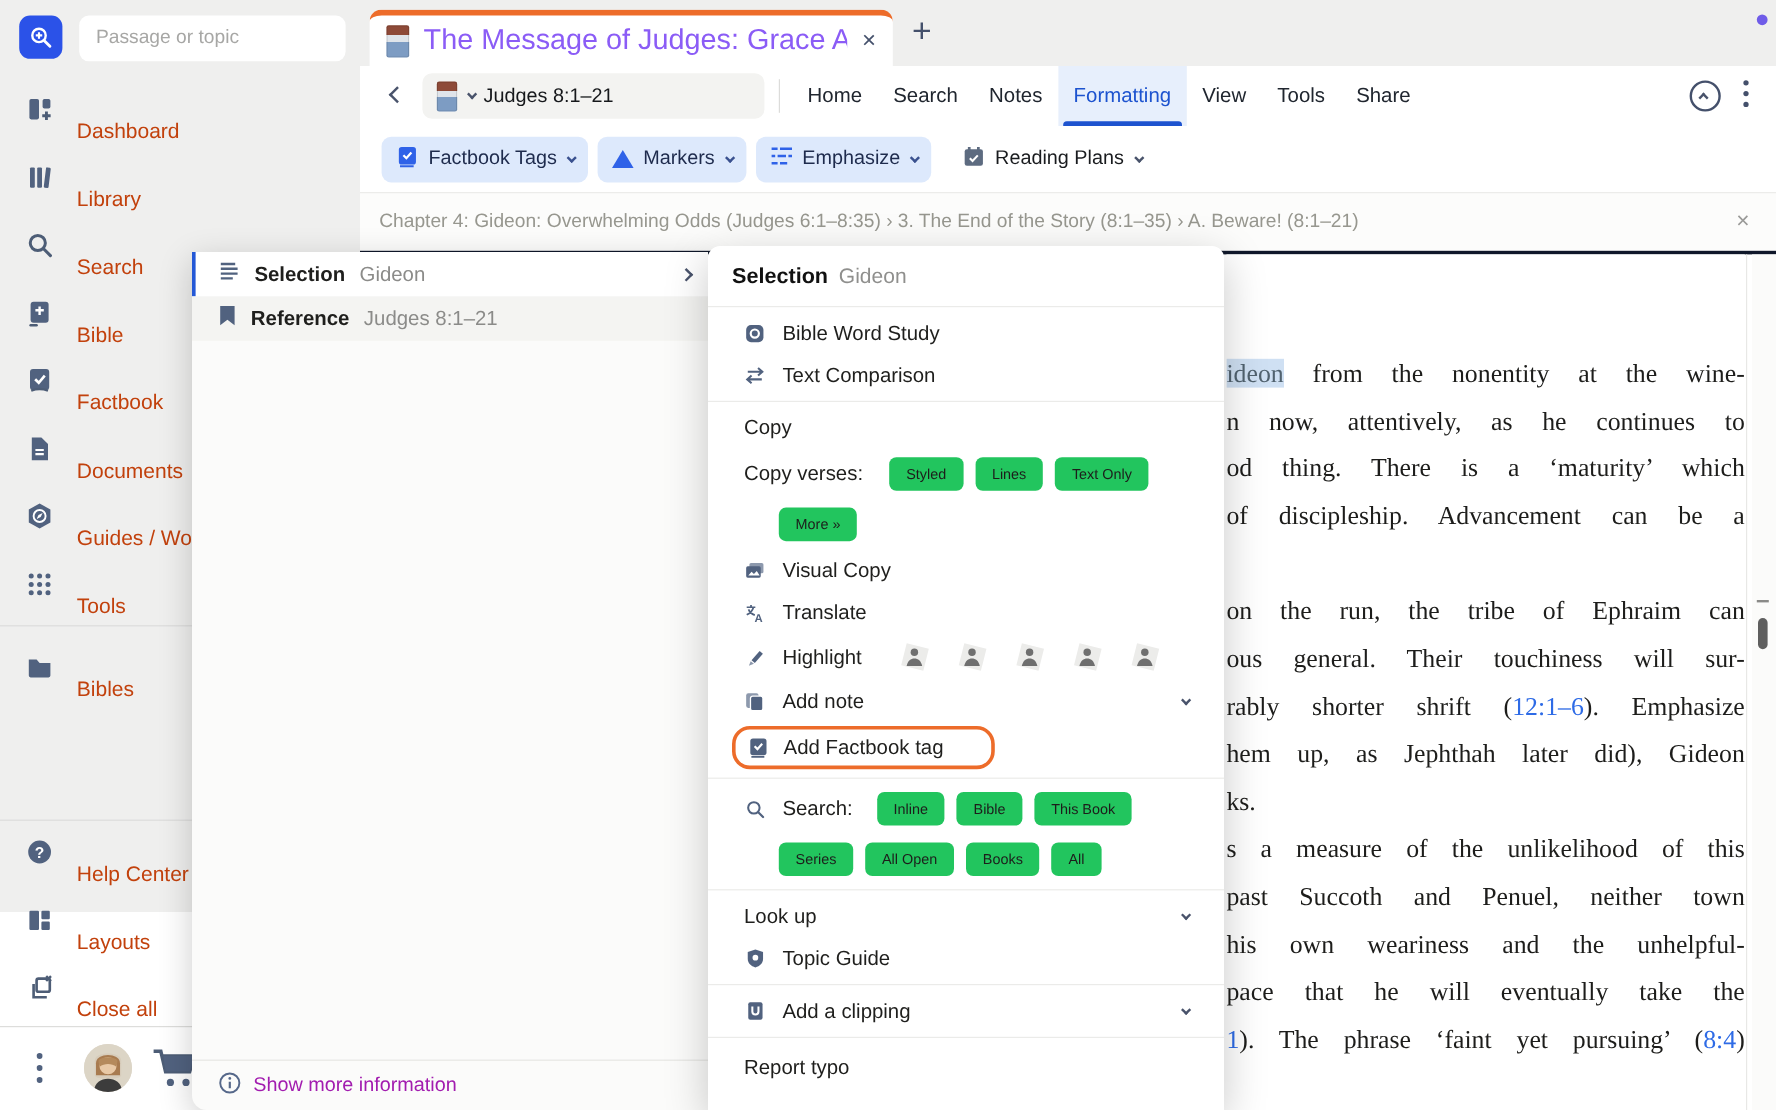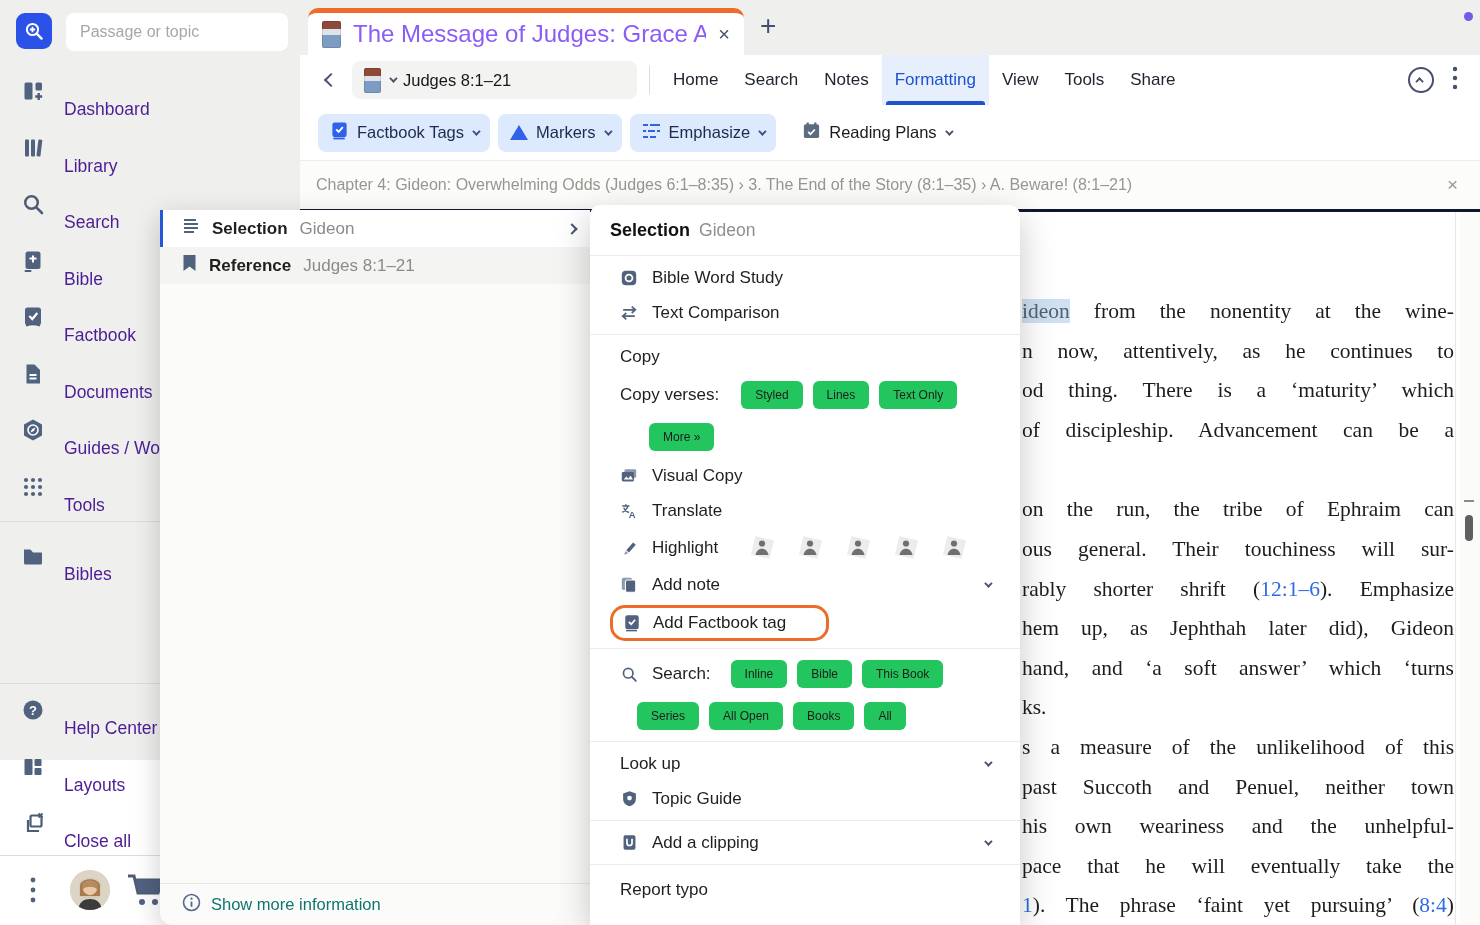--- a/index.html
+++ b/index.html
@@ -7,21 +7,21 @@
   #screen {
     position:relative; width:1480px; height:925px; overflow:hidden;
     font-family:"Liberation Sans", sans-serif; background:#ffffff; color:#1c1c1c;
   }
   
   .sidebar { position:absolute; left:0; top:0; width:300px; height:760px; background:#efefee; z-index:1; }
   .logo { position:absolute; left:16px; top:13px; width:36px; height:36px; background:#2b52e8; border-radius:9px; display:flex; align-items:center; justify-content:center; }
   .side-search { position:absolute; left:66px; top:13px; width:222px; height:38px; background:#ffffff; border:none; border-radius:8px; padding:0 14px; font-size:16px; color:#333; font-family:"Liberation Sans",sans-serif; }
   .side-search::placeholder { color:#a7a7a5; }
   .side-item { position:absolute; left:20px; display:flex; align-items:center; gap:18px; height:36px; cursor:pointer; width:270px; }
-  .side-item .lbl { font-size:17.5px; color:#4c1d95; white-space:nowrap;margin-top:37px; }
+  .side-item .lbl { font-size:17.5px; color:#c2410c; white-space:nowrap;margin-top:37px; }
   .side-ic { width:26px; height:26px; flex:0 0 26px; display:flex; align-items:center; justify-content:center; }
   .side-div { position:absolute; left:0; width:300px; height:1px; background:#dddddb; }
   .avatar { position:absolute; left:70px; top:870px; width:40px; height:40px; border-radius:50%; background:#ddd6ca; overflow:hidden; }
   
   .tabstrip { position:absolute; left:300px; top:0; width:1180px; height:55px; background:#efefee; }
   .tab { position:absolute; left:8px; top:8px; width:436px; height:47px; background:#ffffff; border-radius:10px 10px 0 0; border-top:5px solid #ed6c2a; display:flex; align-items:center; padding:0 14px; gap:12px; }
   .tab-title { font-size:24px; color:#8b5cf6; flex:1; white-space:nowrap; overflow:hidden; }
   .tab-close { font-size:20px; color:#44506b; cursor:pointer; line-height:1; }
   .newtab { position:absolute; left:460px; top:10px; font-size:28px; color:#44506b; cursor:pointer; font-weight:400; }
   .notif-dot { position:absolute; left:1464px; top:12px; width:9px; height:9px; border-radius:50%; background:#6f5ce8; }
@@ -70,21 +70,21 @@
   
   .sel-panel { position:absolute; left:160px; top:210px; width:430px; height:715px; background:#fbfbfa; border-radius:2px 0 0 12px; box-shadow:0 8px 28px rgba(0,0,0,.20); z-index:10; display:flex; flex-direction:column; }
   .sel-row { height:37px; display:flex; align-items:center; gap:12px; padding:0 14px 0 22px; font-size:17px; cursor:pointer; position:relative; }
   .sel-row.selected { background:#ffffff; }
   .sel-row.selected::before { content:""; position:absolute; left:0; top:0; bottom:0; width:3px; background:#2458d6; }
   .sel-row.alt { background:#f4f4f2; }
   .sel-row .b { font-weight:bold; color:#1f1f1d; }
   .sel-row .v { color:#8b8b89; }
   .sel-row .spacer { flex:1; }
   .sel-panel .fill { flex:1; }
-  .sel-footer { border-top:1px solid #e6e6e4; height:42px; display:flex; align-items:center; gap:10px; padding:0 22px; font-size:16.5px; color:#0f766e; cursor:pointer; }
+  .sel-footer { border-top:1px solid #e6e6e4; height:42px; display:flex; align-items:center; gap:10px; padding:0 22px; font-size:16.5px; color:#a21caf; cursor:pointer; }
   
   .menu { position:absolute; left:590px; top:205px; width:430px; height:720px; background:#ffffff; border-radius:10px 10px 0 0; box-shadow:0 10px 36px rgba(0,0,0,.22); z-index:20; padding-top:4px; font-size:17px; color:#1f1f1d; }
   .m-header { height:42px; display:flex; align-items:center; gap:9px; padding:0 20px; }
   .m-header .b { font-weight:bold; font-size:18px; color:#111; }
   .m-header .v { color:#8f8f8d; font-size:17.5px; }
   .m-div { border-top:1px solid #ebebe9; margin:4px 0; }
   .m-row { height:35px; display:flex; align-items:center; gap:14px; padding:0 30px; cursor:pointer; }
   .m-row .grow { flex:1; }
   .m-ic { width:18px; height:18px; flex:0 0 18px; display:flex; align-items:center; justify-content:center; }
   .btn { background:#22c55e; border-radius:6px; padding:7px 14px; font-size:12px; color:#1d1d1b; cursor:pointer; white-space:nowrap; }
@@ -359,21 +359,20 @@
 
   <div class="doc">
       <div class="doc-line"><span class="sel">ideon</span><span> from the nonentity at the wine-</span></div>
       <div class="doc-line"><span>n now, attentively, as he continues to</span></div>
       <div class="doc-line"><span>od thing. There is a ‘maturity’ which</span></div>
       <div class="doc-line"><span>of discipleship. Advancement can be a</span></div>
       <div class="doc-line gap"><span>on the run, the tribe of Ephraim can</span></div>
       <div class="doc-line"><span>ous general. Their touchiness will sur-</span></div>
       <div class="doc-line"><span>rably shorter shrift (</span><span class="link">12:1–6</span><span>). Emphasize</span></div>
       <div class="doc-line"><span>hem up, as Jephthah later did), Gideon</span></div>
-      <div class="doc-line"><span>hand, and ‘a soft answer’ which ‘turns</span></div>
       <div class="doc-line no-just"><span>ks.</span></div>
       <div class="doc-line"><span>s a measure of the unlikelihood of this</span></div>
       <div class="doc-line"><span>past Succoth and Penuel, neither town</span></div>
       <div class="doc-line"><span>his own weariness and the unhelpful-</span></div>
       <div class="doc-line"><span>pace that he will eventually take the</span></div>
       <div class="doc-line"><span class="link">1</span><span>). The phrase ‘faint yet pursuing’ (</span><span class="link">8:4</span><span>)</span></div>
     </div>
   <div class="doc-edge"></div>
   <div class="scroll-strip"></div>
   <div class="scroll-dash"></div>
@@ -541,21 +540,21 @@
           </svg>
         </span>
       <span>Search:</span>
       <span class="btnrow" style="margin-left:6px">
         <span class="btn">Inline</span>
         <span class="btn">Bible</span>
         <span class="btn">This Book</span>
       </span>
     </div>
     <div class="m-row tall">
-      <span class="btnrow" style="margin-left:17px">
+      <span class="btnrow" style="margin-left:29px">
         <span class="btn">Series</span>
         <span class="btn">All Open</span>
         <span class="btn">Books</span>
         <span class="btn">All</span>
       </span>
     </div>
     <div class="m-div"></div>
 
     <div class="m-row">
       <span>Look up</span>

